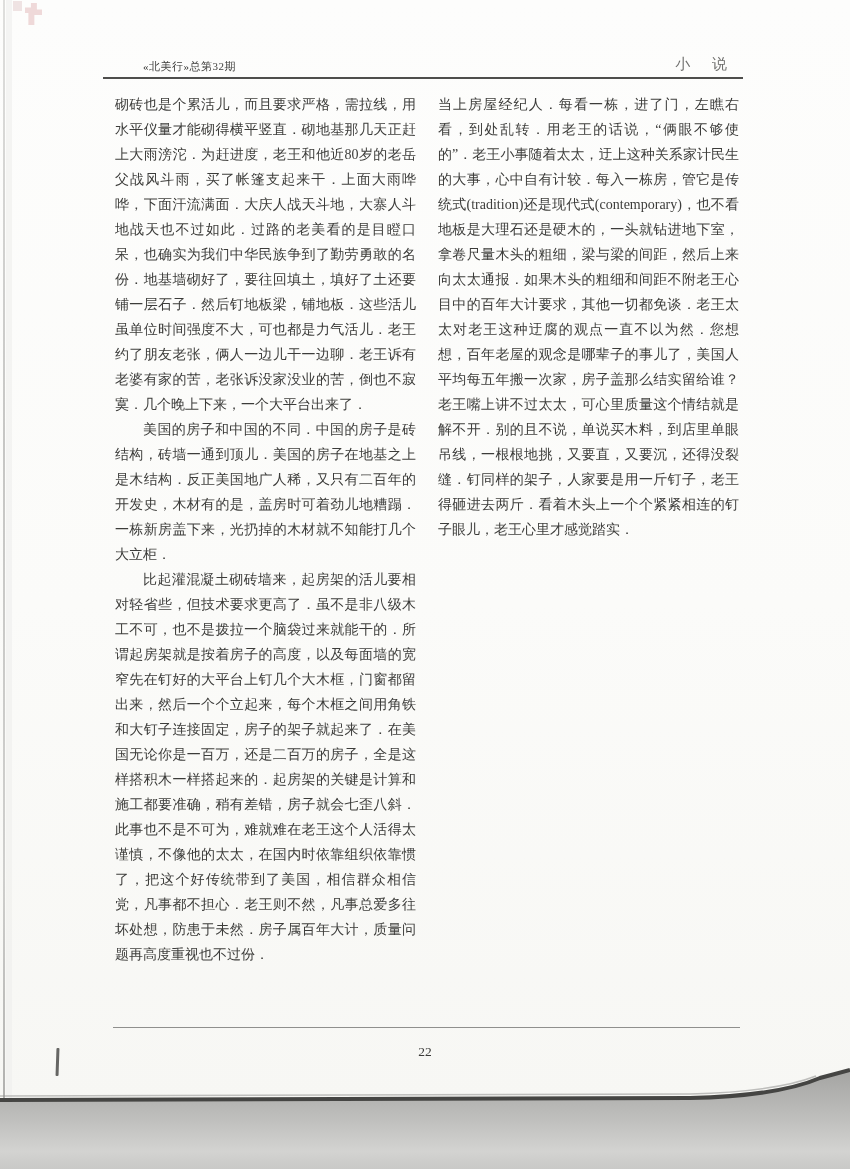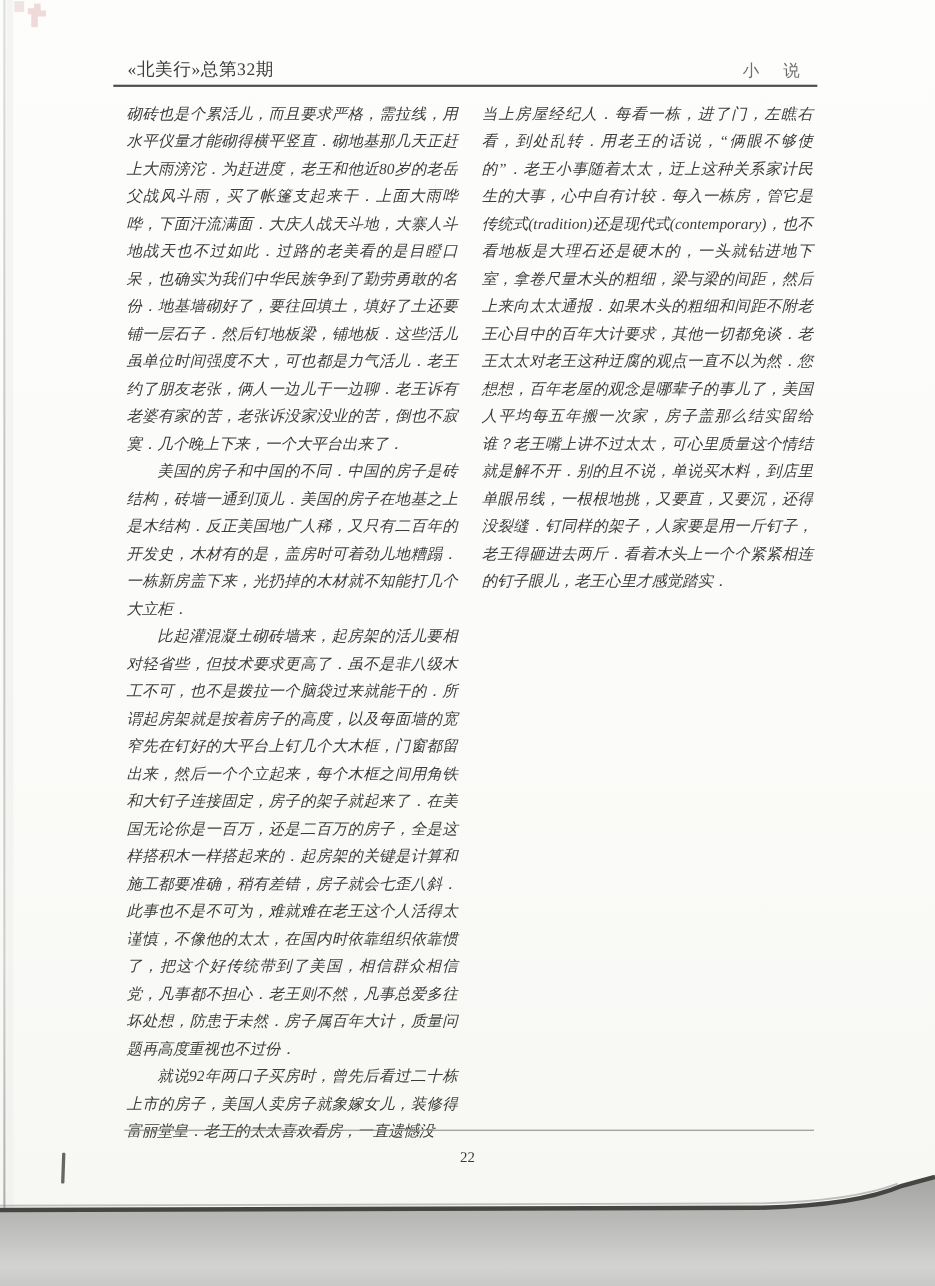--- a/index.html
+++ b/index.html
@@ -36,36 +36,36 @@
     background:#4c4c4a;opacity:.85;transform:rotate(2deg);border-radius:1px;
   }
   .bottom-edge{position:absolute;left:0;top:1065px;}
 
   
   .header-row{
     position:absolute;left:116px;top:52px;width:622px;height:22px;
     display:flex;justify-content:space-between;align-items:flex-end;
   }
   .journal-title{
-    font-size:16px;color:#3e3e3c;letter-spacing:.5px;
+    font-size:11px;color:#3e3e3c;letter-spacing:.5px;margin-left:27px;
   }
   .section-label{
     font-size:15px;color:#6d6d6b;letter-spacing:9px;margin-right:2px;text-align:right;
   }
   .header-rule{
     position:absolute;left:103px;top:77px;width:640px;height:2px;
     background:#4e4e4c;
   }
 
   
   .cols{
     position:absolute;left:115px;top:92px;width:624px;
     display:flex;gap:22px;
   }
-  .col{width:301px;font-style:italic;}
+  .col{width:301px;}
   .col p{
     margin:0;font-size:14px;line-height:25px;color:#3c3c3a;
     text-align:justify;text-justify:inter-ideograph;
     word-break:break-all;
   }
   .col p.indent{text-indent:2em;}
 
   
   .footer-rule{
     position:absolute;left:113px;top:1027px;width:627px;height:1px;
@@ -91,21 +91,20 @@
     <span class="journal-title">«北美行»总第32期</span>
     <span class="section-label">小 说</span>
   </div>
   <div class="header-rule"></div>
 
   <div class="cols">
     <div class="col">
       <p>砌砖也是个累活儿，而且要求严格，需拉线，用水平仪量才能砌得横平竖直．砌地基那几天正赶上大雨滂沱．为赶进度，老王和他近80岁的老岳父战风斗雨，买了帐篷支起来干．上面大雨哗哗，下面汗流满面．大庆人战天斗地，大寨人斗地战天也不过如此．过路的老美看的是目瞪口呆，也确实为我们中华民族争到了勤劳勇敢的名份．地基墙砌好了，要往回填土，填好了土还要铺一层石子．然后钉地板梁，铺地板．这些活儿虽单位时间强度不大，可也都是力气活儿．老王约了朋友老张，俩人一边儿干一边聊．老王诉有老婆有家的苦，老张诉没家没业的苦，倒也不寂寞．几个晚上下来，一个大平台出来了．</p>
       <p class="indent">美国的房子和中国的不同．中国的房子是砖结构，砖墙一通到顶儿．美国的房子在地基之上是木结构．反正美国地广人稀，又只有二百年的开发史，木材有的是，盖房时可着劲儿地糟蹋．一栋新房盖下来，光扔掉的木材就不知能打几个大立柜．</p>
       <p class="indent">比起灌混凝土砌砖墙来，起房架的活儿要相对轻省些，但技术要求更高了．虽不是非八级木工不可，也不是拨拉一个脑袋过来就能干的．所谓起房架就是按着房子的高度，以及每面墙的宽窄先在钉好的大平台上钉几个大木框，门窗都留出来，然后一个个立起来，每个木框之间用角铁和大钉子连接固定，房子的架子就起来了．在美国无论你是一百万，还是二百万的房子，全是这样搭积木一样搭起来的．起房架的关键是计算和施工都要准确，稍有差错，房子就会七歪八斜．此事也不是不可为，难就难在老王这个人活得太谨慎，不像他的太太，在国内时依靠组织依靠惯了，把这个好传统带到了美国，相信群众相信党，凡事都不担心．老王则不然，凡事总爱多往坏处想，防患于未然．房子属百年大计，质量问题再高度重视也不过份．</p>
-      <p class="indent">就说92年两口子买房时，曾先后看过二十栋上市的房子，美国人卖房子就象嫁女儿，装修得富丽堂皇．老王的太太喜欢看房，一直遗憾没</p>
     </div>
     <div class="col">
       <p>当上房屋经纪人．每看一栋，进了门，左瞧右看，到处乱转．用老王的话说，“俩眼不够使的”．老王小事随着太太，迂上这种关系家计民生的大事，心中自有计较．每入一栋房，管它是传统式(tradition)还是现代式(contemporary)，也不看地板是大理石还是硬木的，一头就钻进地下室，拿卷尺量木头的粗细，梁与梁的间距，然后上来向太太通报．如果木头的粗细和间距不附老王心目中的百年大计要求，其他一切都免谈．老王太太对老王这种迂腐的观点一直不以为然．您想想，百年老屋的观念是哪辈子的事儿了，美国人平均每五年搬一次家，房子盖那么结实留给谁？老王嘴上讲不过太太，可心里质量这个情结就是解不开．别的且不说，单说买木料，到店里单眼吊线，一根根地挑，又要直，又要沉，还得没裂缝．钉同样的架子，人家要是用一斤钉子，老王得砸进去两斤．看着木头上一个个紧紧相连的钉子眼儿，老王心里才感觉踏实．</p>
     </div>
   </div>
 
   <div class="footer-rule"></div>
   <div class="page-number">22</div>
 </div>
 

